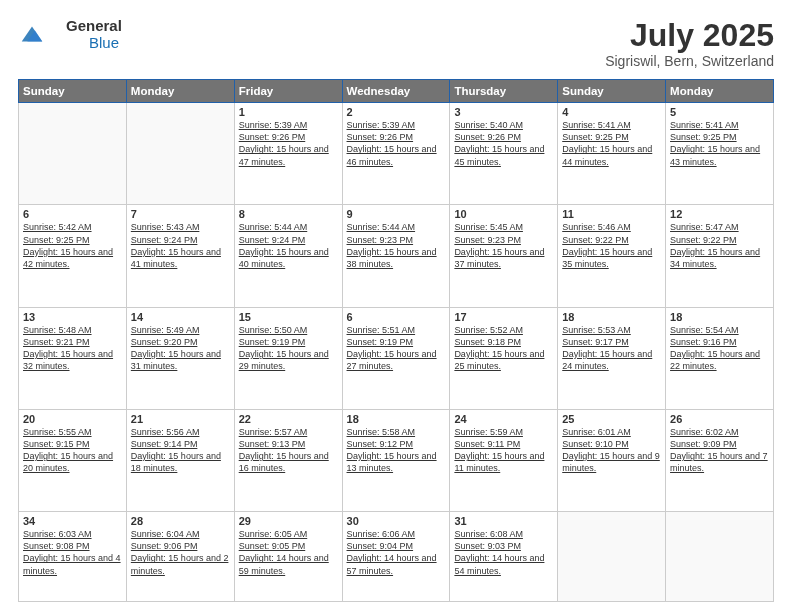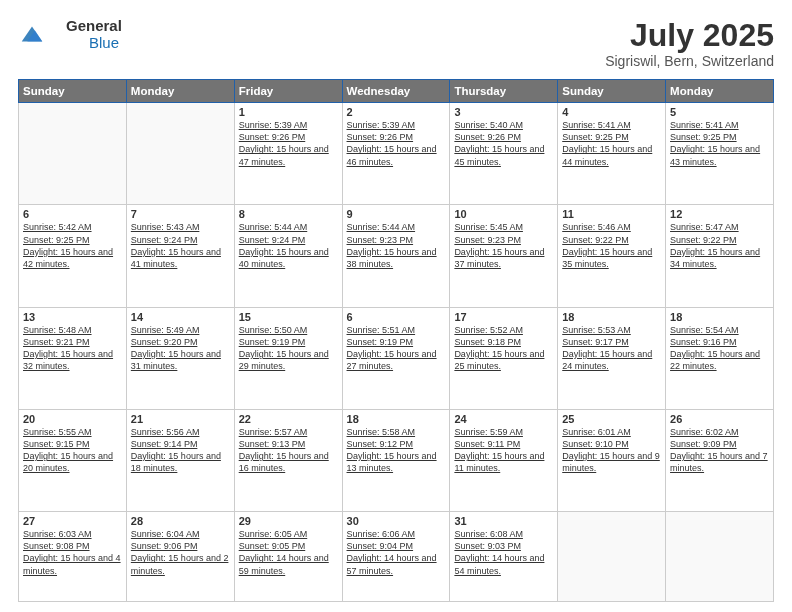--- a/index.html
+++ b/index.html
@@ -247,21 +247,21 @@
             <span class="day-number">25</span>
             <div class="cell-info">Sunrise: 6:01 AM<br>Sunset: 9:10 PM<br>Daylight: 15 hours and 9 minutes.</div>
           </td>
           <td>
             <span class="day-number">26</span>
             <div class="cell-info">Sunrise: 6:02 AM<br>Sunset: 9:09 PM<br>Daylight: 15 hours and 7 minutes.</div>
           </td>
         </tr>
         <tr>
           <td>
-            <span class="day-number">27</span>
+            <span class="day-number">34</span>
             <div class="cell-info">Sunrise: 6:03 AM<br>Sunset: 9:08 PM<br>Daylight: 15 hours and 4 minutes.</div>
           </td>
           <td>
             <span class="day-number">28</span>
             <div class="cell-info">Sunrise: 6:04 AM<br>Sunset: 9:06 PM<br>Daylight: 15 hours and 2 minutes.</div>
           </td>
           <td>
             <span class="day-number">29</span>
             <div class="cell-info">Sunrise: 6:05 AM<br>Sunset: 9:05 PM<br>Daylight: 14 hours and 59 minutes.</div>
           </td>

